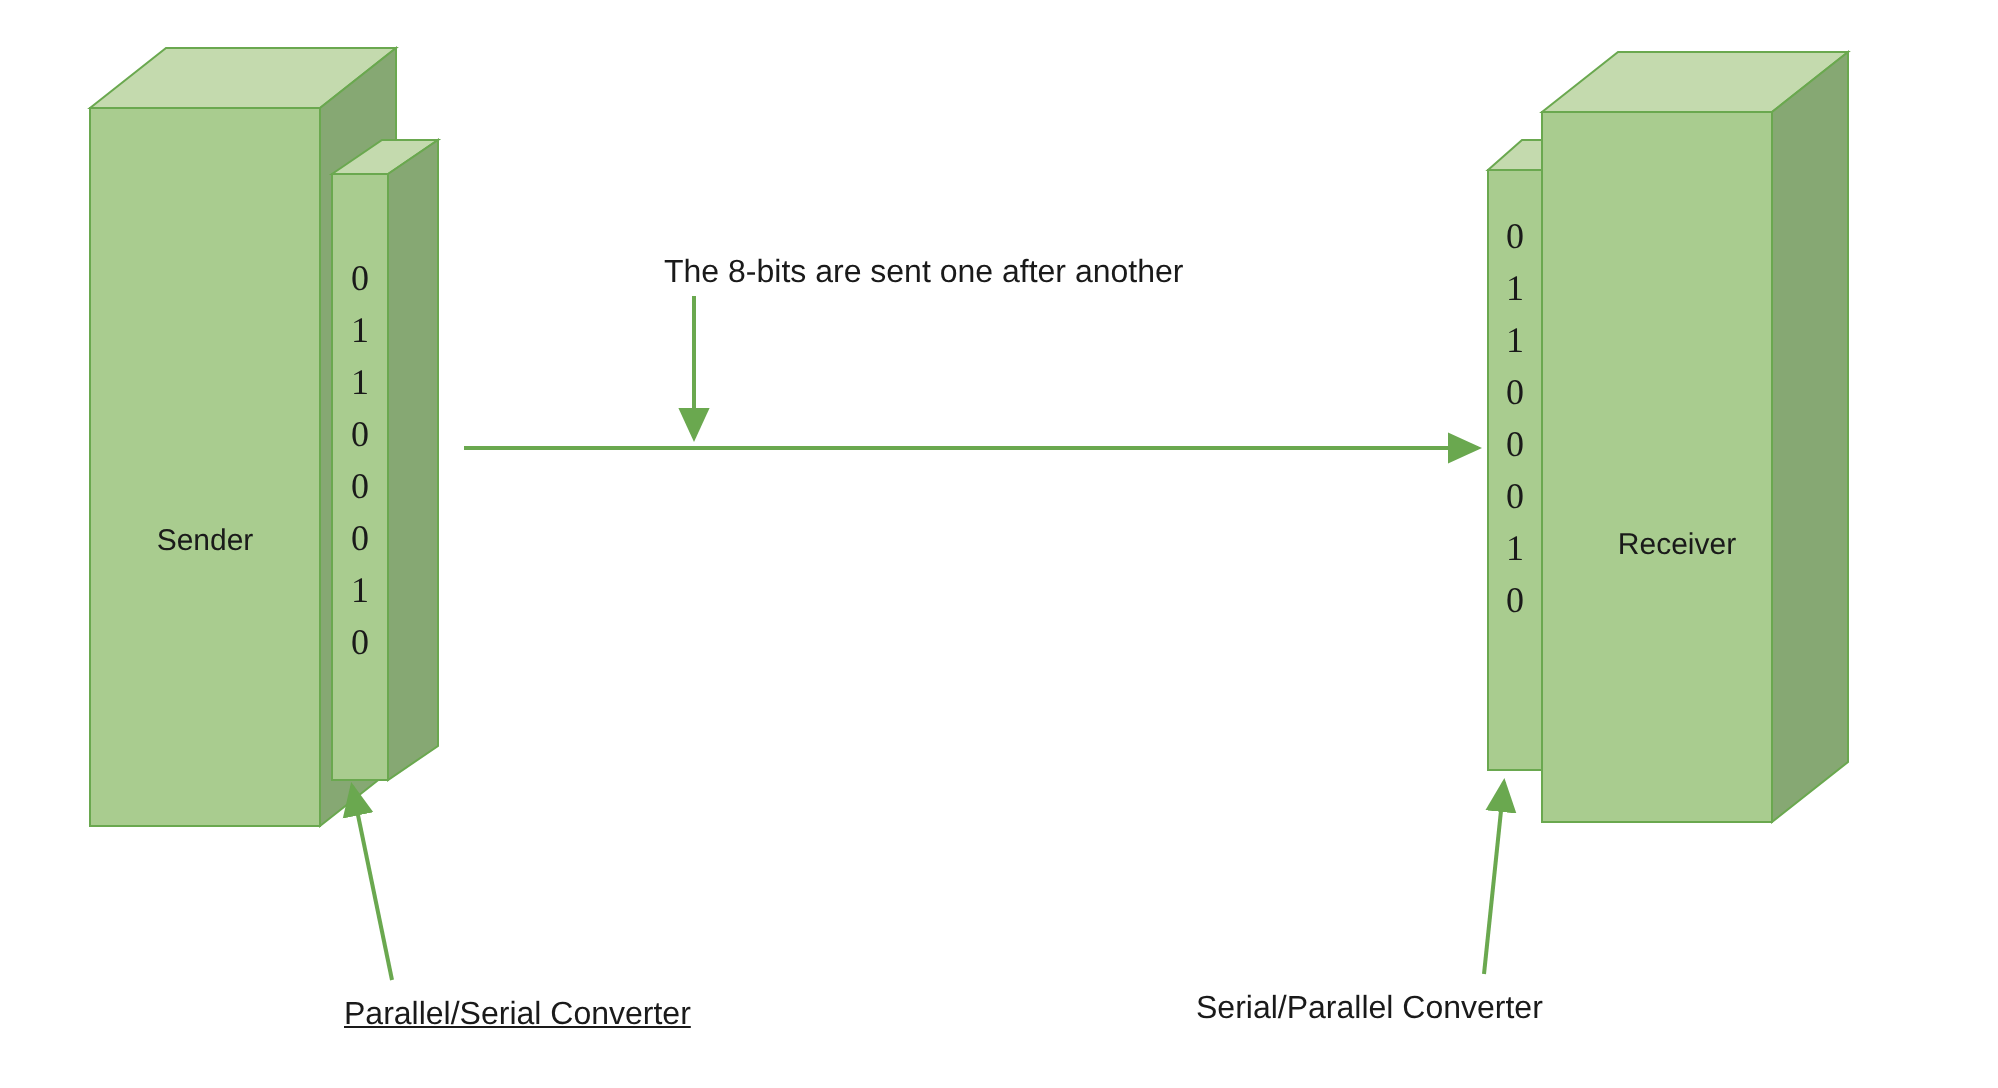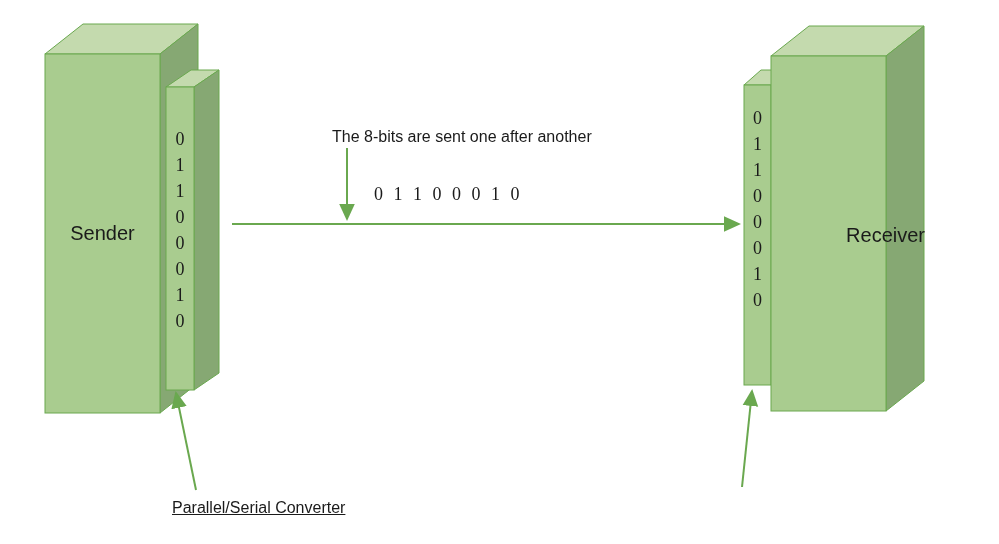--- a/index.html
+++ b/index.html
@@ -22,22 +22,23 @@
     width: 999px;
     height: 544px;
   }
   .txt {
     position: absolute;
     color: #1a1a1a;
     white-space: pre;
     font-family: "Liberation Sans", sans-serif;
   }
   .label-box {
-    font-size: 20px;
+    font-size: 15px;
     text-align: center;
+    margin-top: 40px;
   }
   .caption {
     font-size: 16px;
   }
   .bitstream {
     font-family: "Liberation Serif", serif;
     font-size: 18px;
     letter-spacing: 0.5px;
   }
   .bit-col {
@@ -91,21 +92,21 @@
     <line x1="232" y1="224" x2="739" y2="224" stroke="#6aa84f" stroke-width="2" marker-end="url(#arrowGreen)"></line>
 
     <line x1="347" y1="148" x2="347" y2="219" stroke="#6aa84f" stroke-width="2" marker-end="url(#arrowGreen)"></line>
 
     <line x1="196" y1="490" x2="176" y2="393" stroke="#6aa84f" stroke-width="2" marker-end="url(#arrowGreen)"></line>
     <line x1="742" y1="487" x2="752" y2="391" stroke="#6aa84f" stroke-width="2" marker-end="url(#arrowGreen)"></line>
   </svg>
 
   <div class="txt label-box" style="left:45px; top:222px; width:115px;">Sender</div>
 
-  <div class="txt label-box" style="left:810px; top:224px; width:115px;text-align:right;">Receiver</div>
+  <div class="txt label-box" style="left:781px; top:224px; width:115px;">Receiver</div>
 
   <div class="bit-col" style="left:166px; top:126px; width:28px;">
     <div>0</div>
     <div>1</div>
     <div>1</div>
     <div>0</div>
     <div>0</div>
     <div>0</div>
     <div>1</div>
     <div>0</div>
@@ -117,19 +118,19 @@
     <div>1</div>
     <div>0</div>
     <div>0</div>
     <div>0</div>
     <div>1</div>
     <div>0</div>
   </div>
 
   <div class="txt caption" style="left:332px; top:128px;">The 8-bits are sent one after another</div>
 
-  <div class="txt bitstream" style="left:374px; top:184px;">0  1  1  0  0  0  1  0</div>
 
 
   <div class="txt caption" style="left:172px; top:499px;text-decoration:underline;">Parallel/Serial Converter</div>
 
+  <div class="txt caption" style="left:598px; top:496px;">Serial/Parallel Converter</div>
 
 </div>
 
 </body></html>

